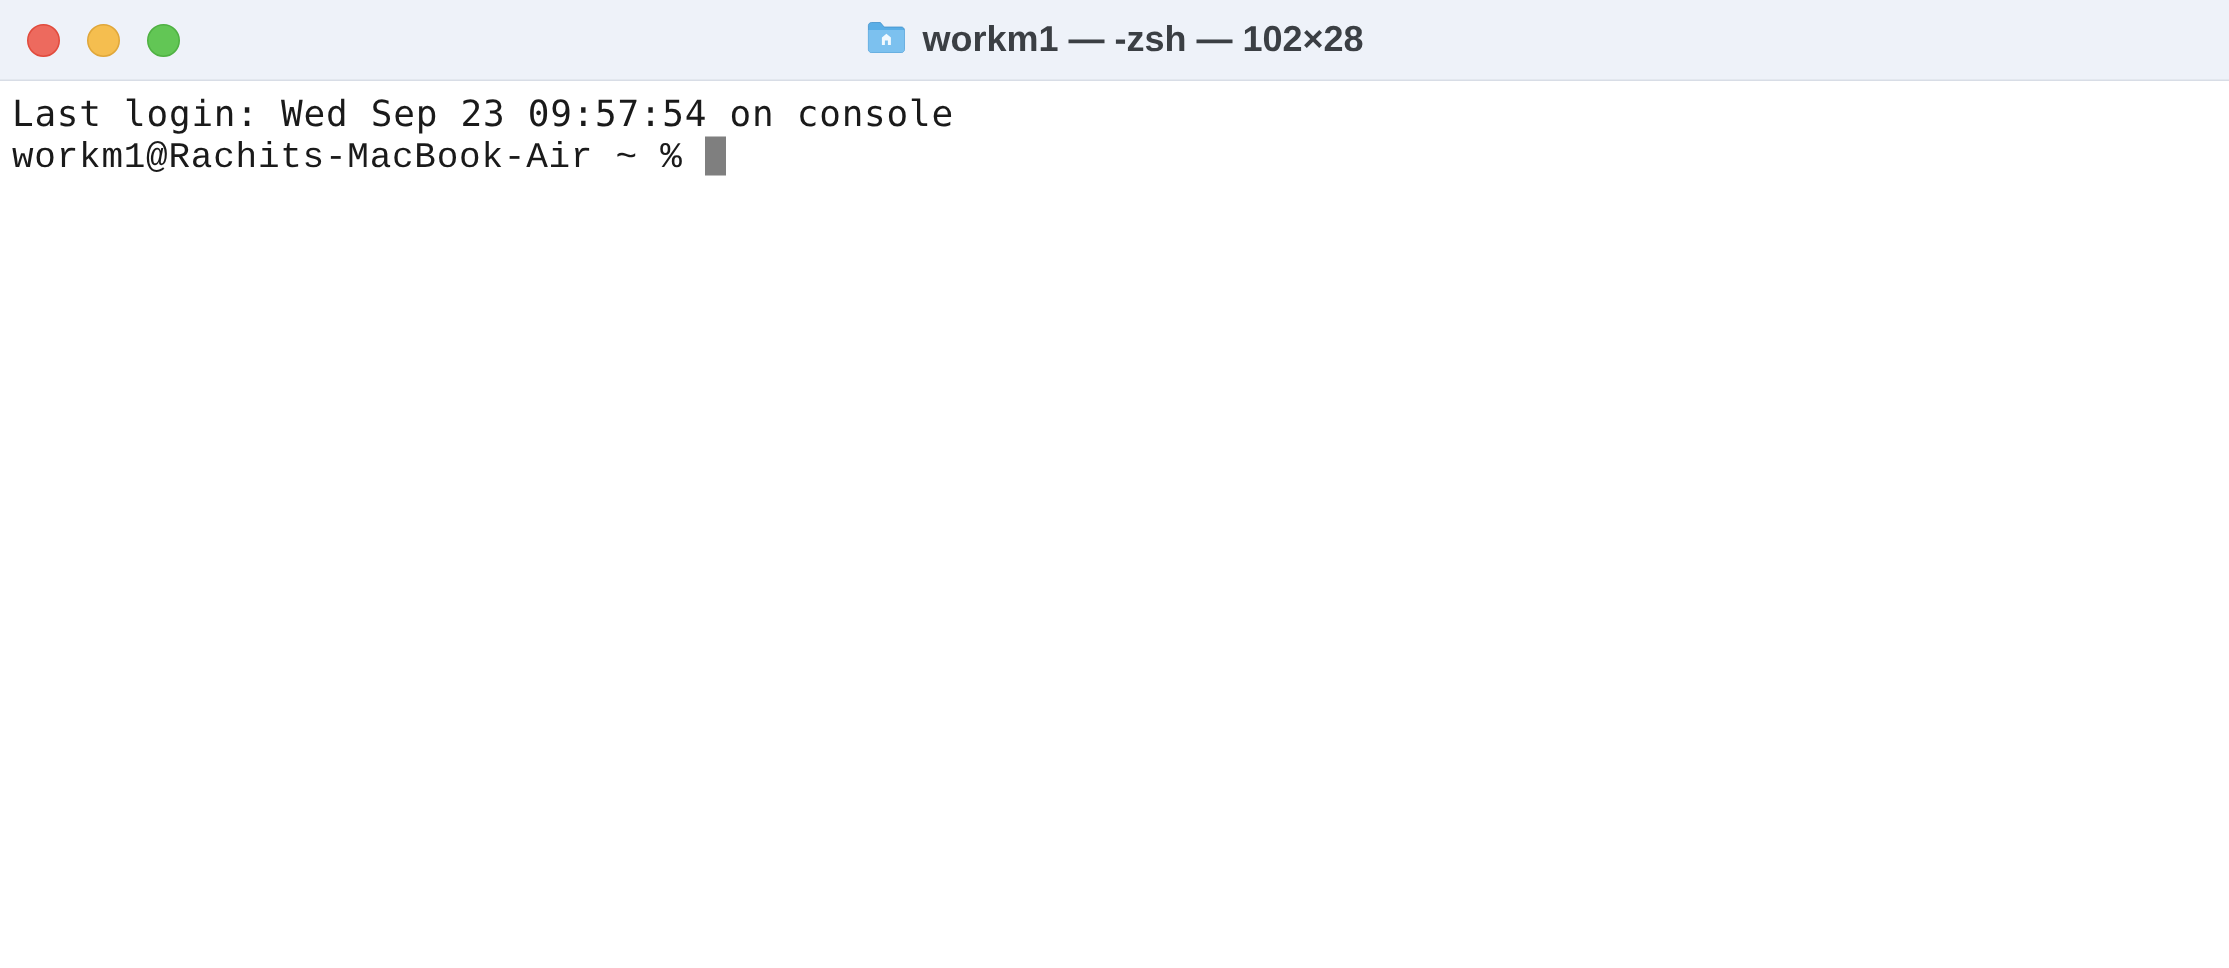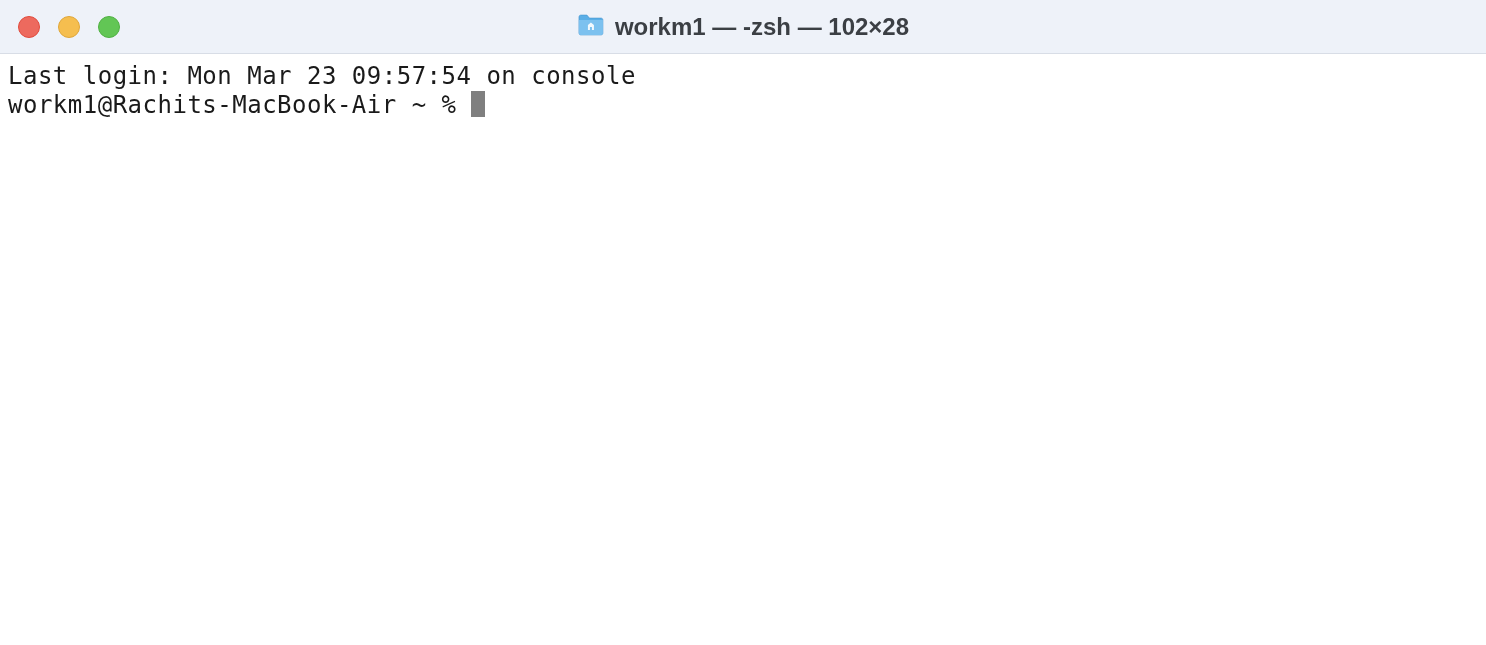--- a/index.html
+++ b/index.html
@@ -72,20 +72,21 @@
     .terminal-line {
       font-size: 24px;
       line-height: 29px;
       letter-spacing: 0.5px;
       color: #1a1a1a;
       white-space: pre;
       font-family: "SF Mono", "Menlo", "Monaco", "Consolas", monospace;
     }
     .prompt-line {
       display: flex;
+      font-family: Liberation Mono, monospace;
     }
     .cursor-block {
       display: inline-block;
       width: 14px;
       height: 26px;
       background: #7f7f7f;
       vertical-align: text-bottom;
       margin-left: 0px;
     }
   </style>
@@ -104,17 +105,17 @@
         <path d="M2 4 C2 2.9 2.9 2 4 2 L10 2 L12.5 5 L24 5 C25.1 5 26 5.9 26 7 L26 20 C26 21.1 25.1 22 24 22 L4 22 C2.9 22 2 21.1 2 20 Z" fill="#5aaee6" stroke="#3b8dc9" stroke-width="0.5"></path>
         <path d="M2 7 L26 7 L26 20 C26 21.1 25.1 22 24 22 L4 22 C2.9 22 2 21.1 2 20 Z" fill="#7cc1ef"></path>
         <path d="M11 12 L14 9.5 L17 12 L17 17 L15 17 L15 14 L13 14 L13 17 L11 17 Z" fill="#ffffff" opacity="0.9"></path>
       </svg>
     </span>
     <span class="window-title">workm1 — -zsh — 102×28</span>
   </div>
 </div>
 
 <div class="terminal-body">
-  <div class="terminal-line">Last login: Mon Mar 23 09:57:54 on console</div>
+  <div class="terminal-line">Last login: Wed Sep 23 09:57:54 on console</div>
   <div class="terminal-line prompt-line">
     <span>workm1@Rachits-MacBook-Air ~ % </span><span class="cursor-block"></span>
   </div>
 </div>
 
 </body></html>

